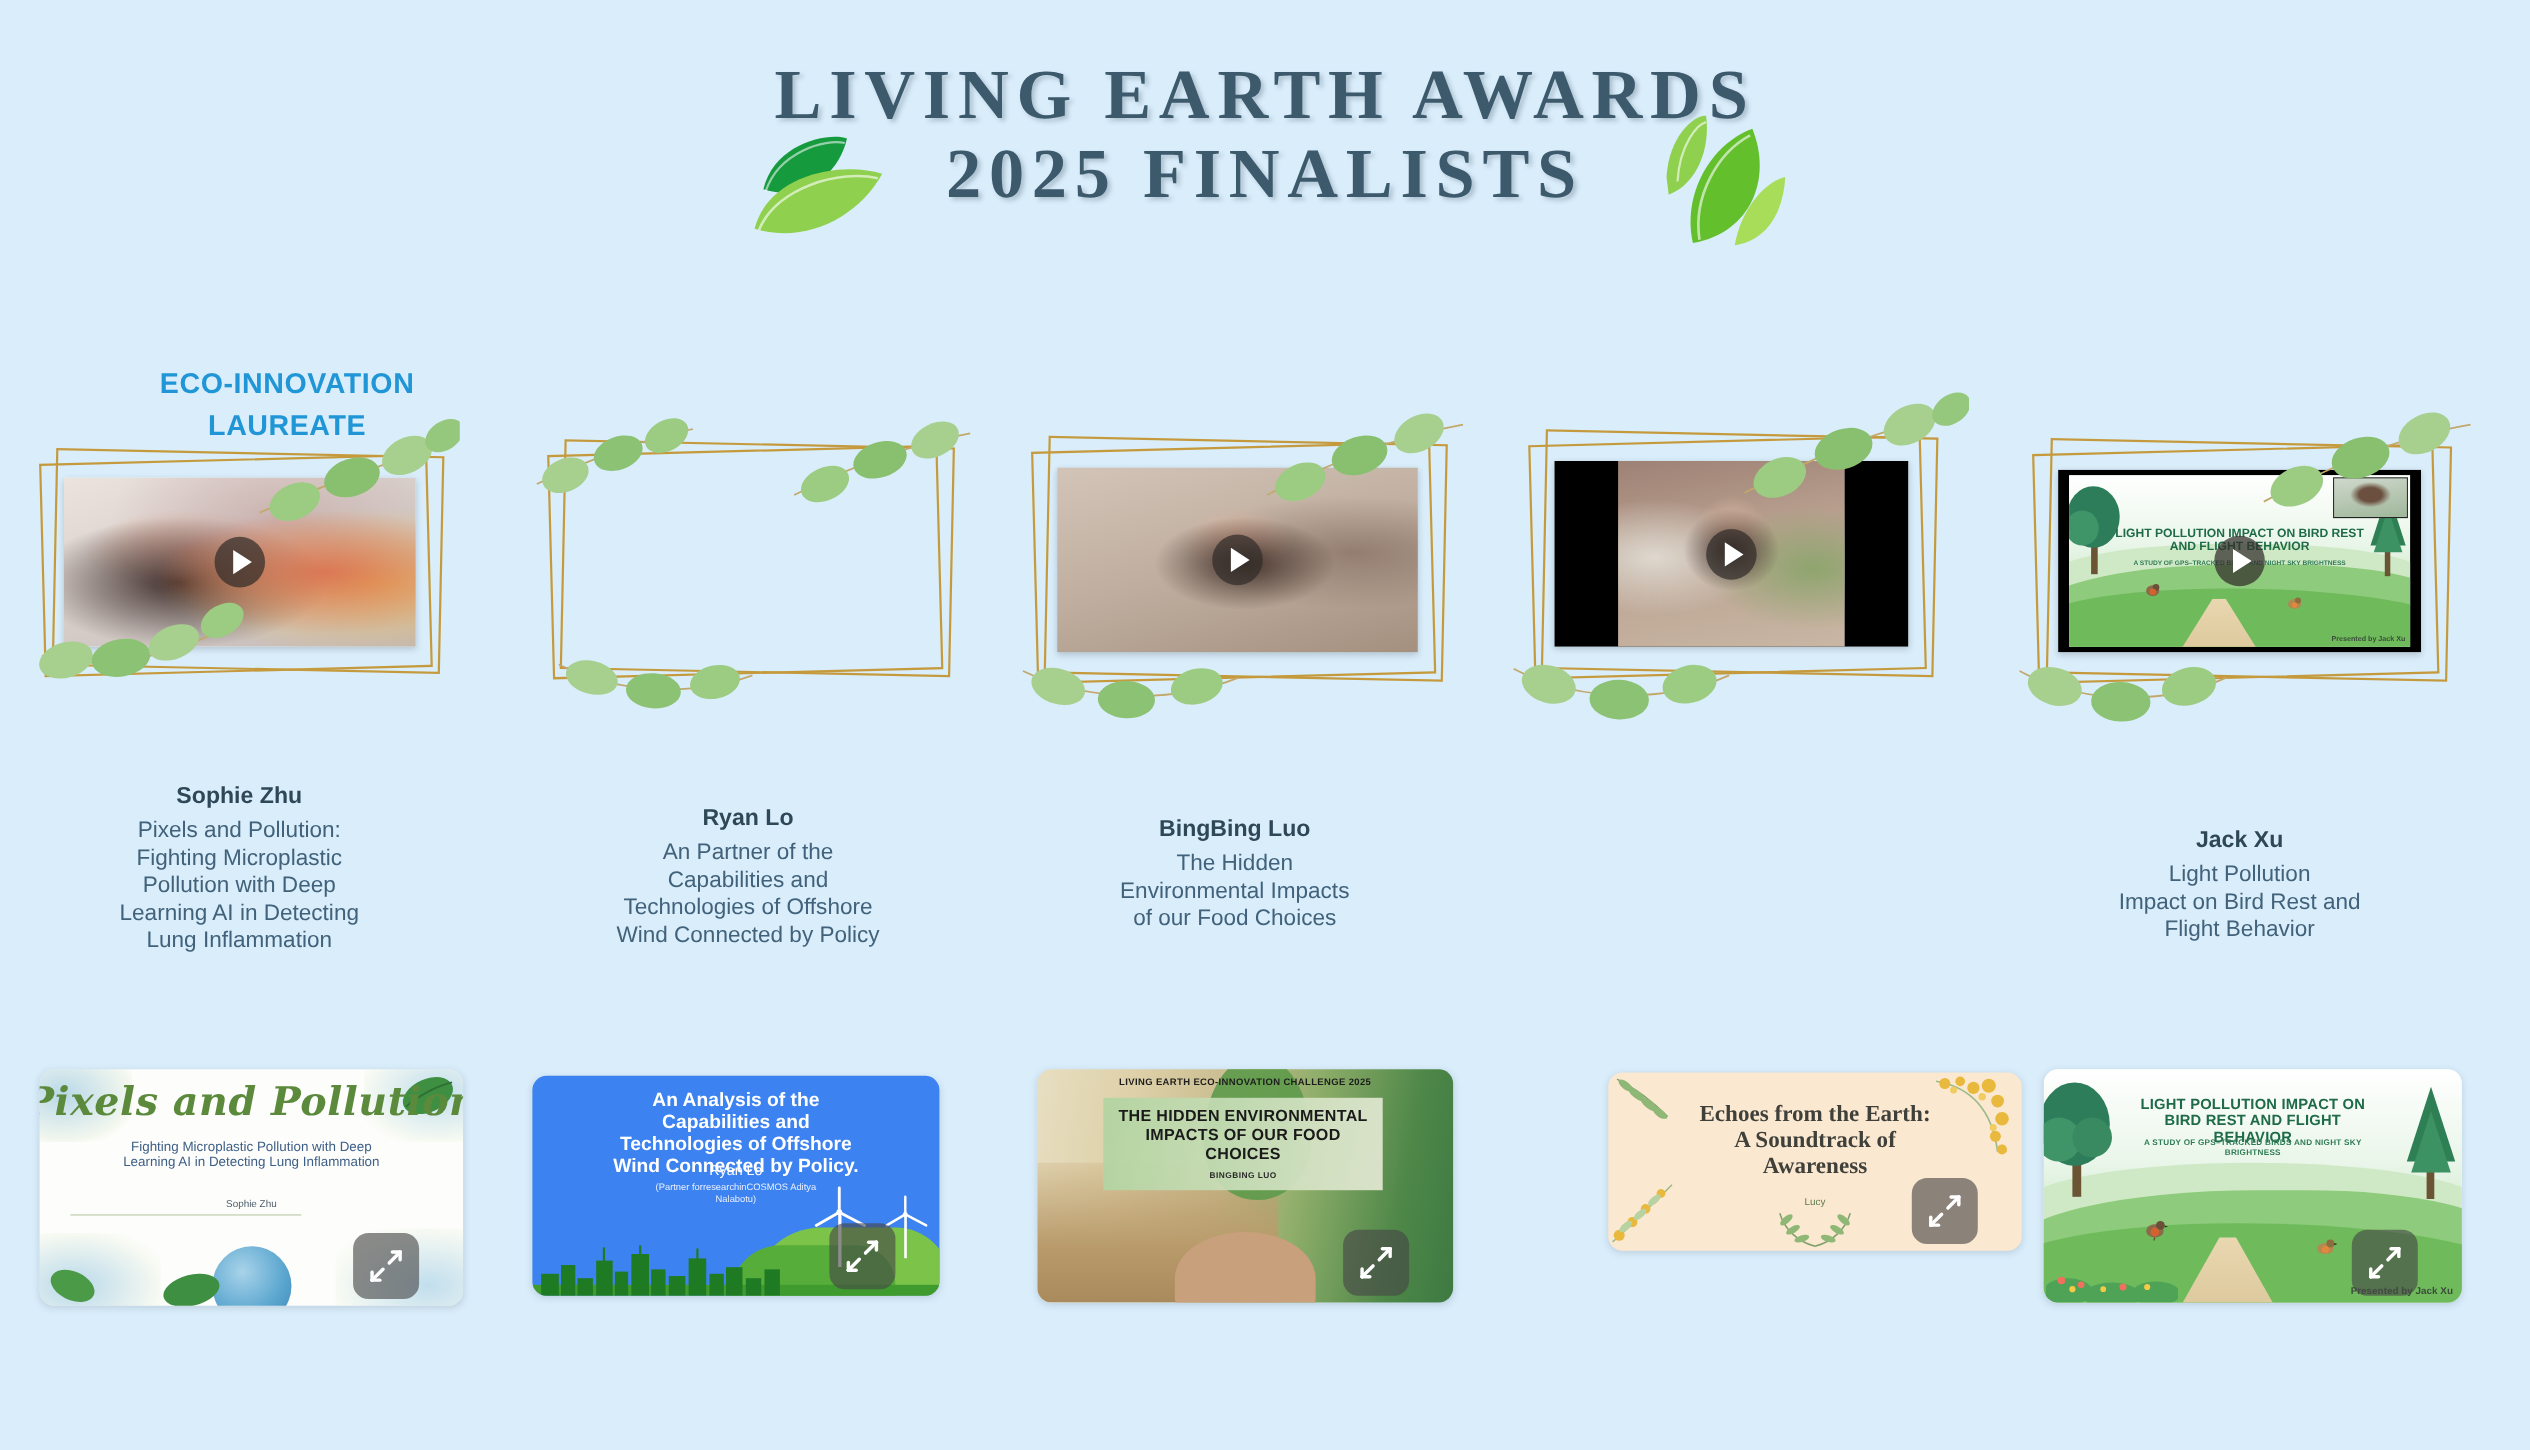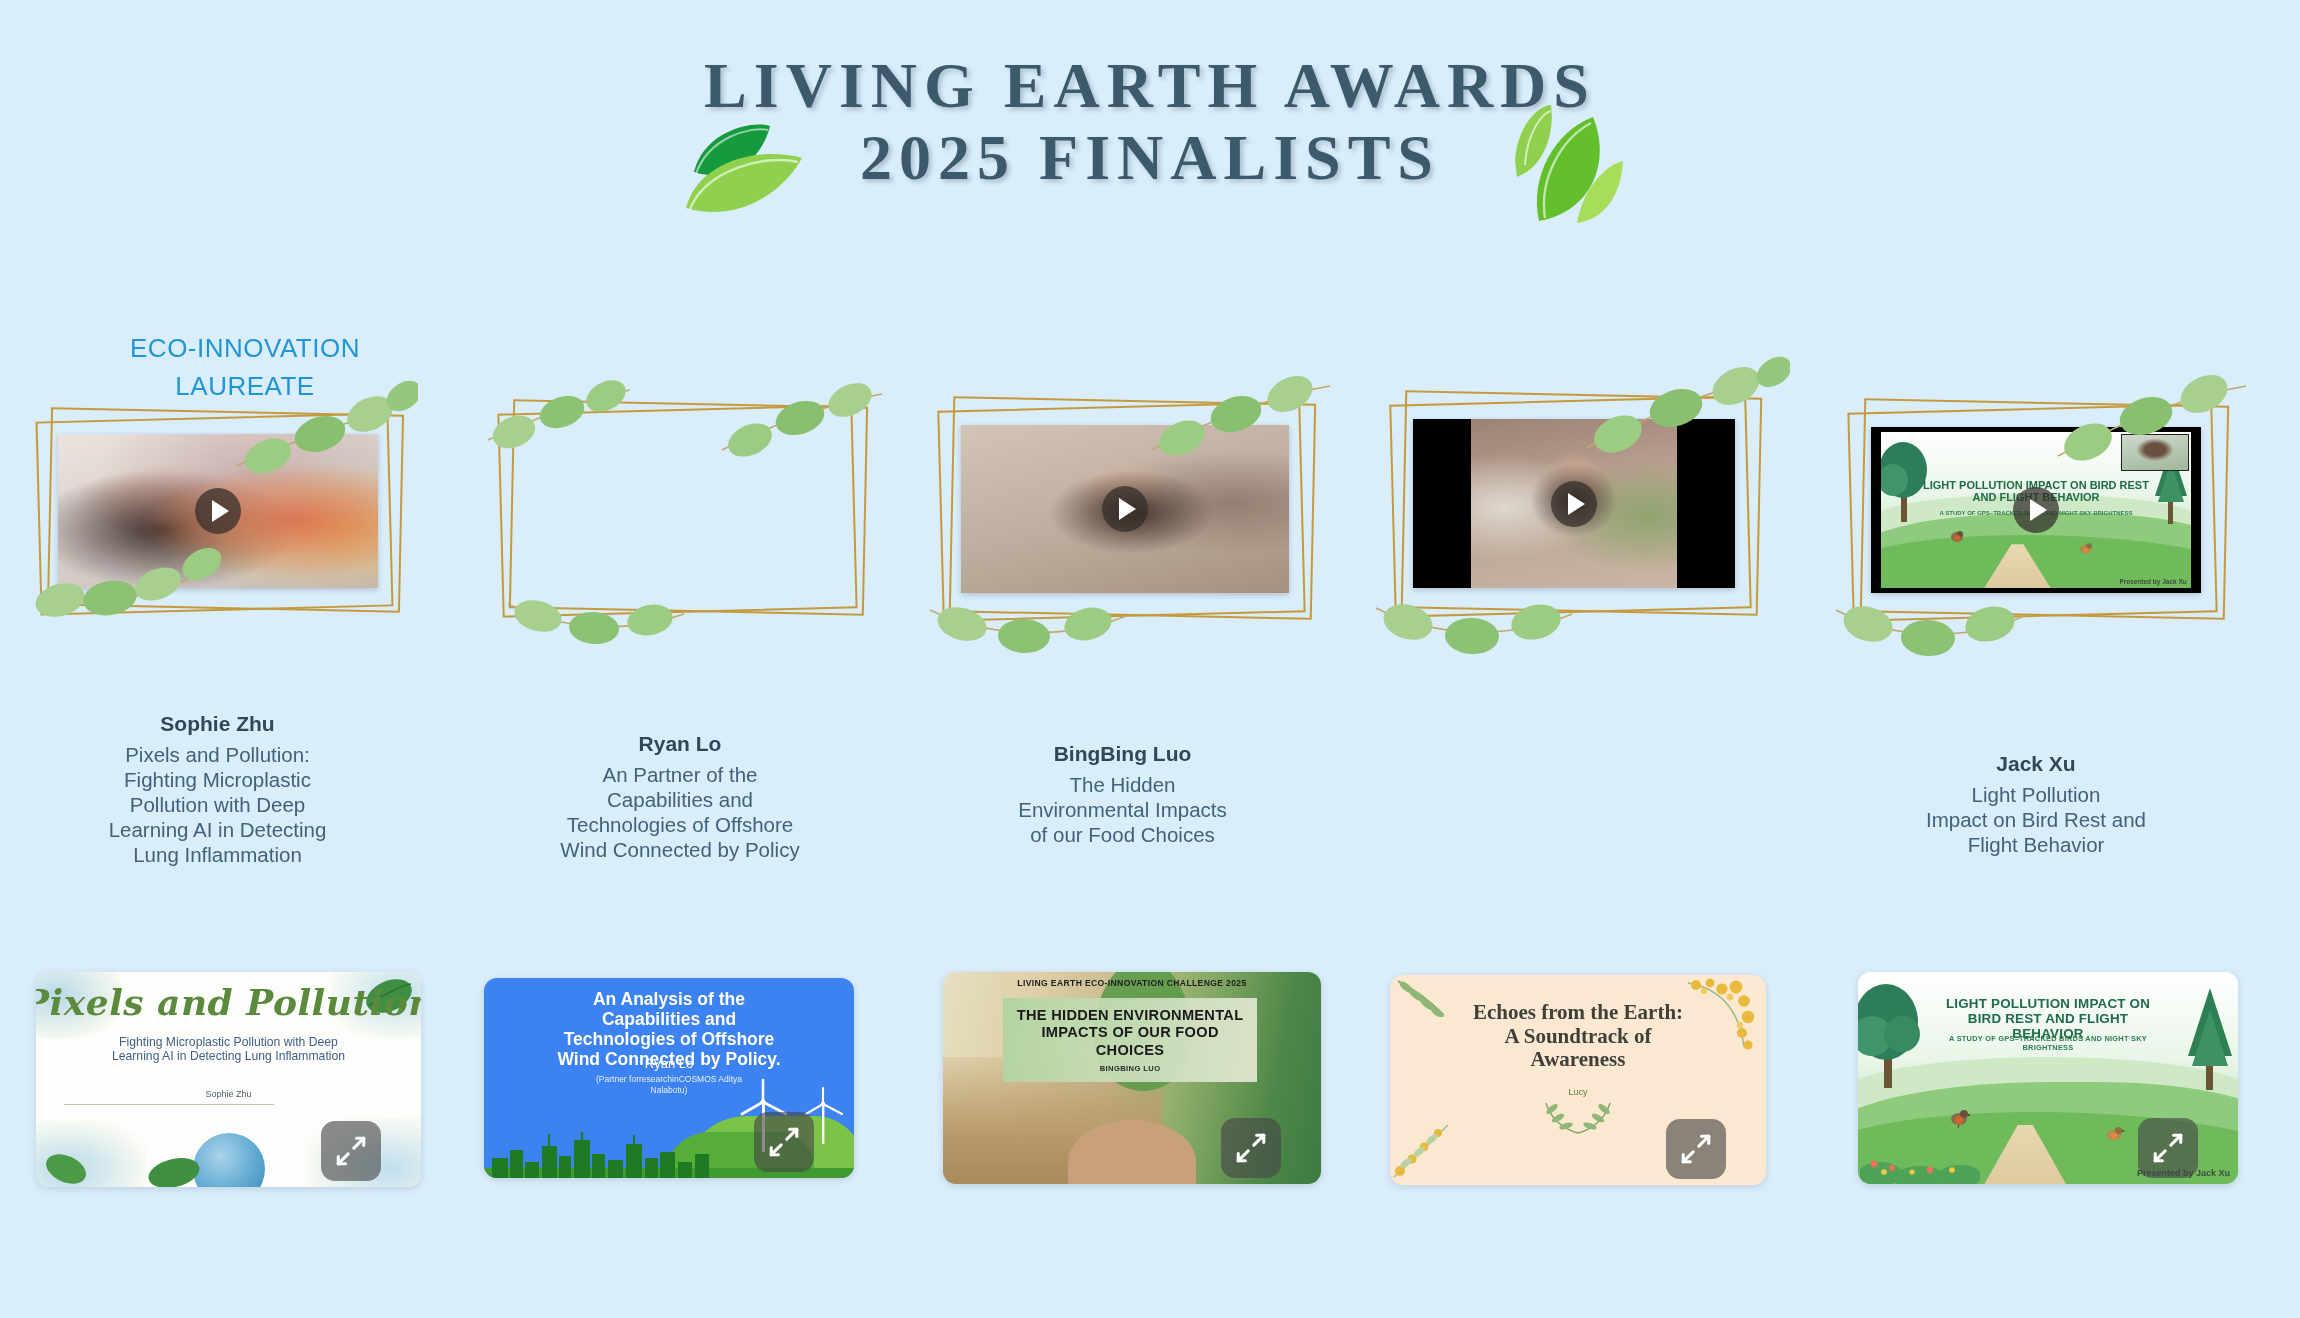--- a/index.html
+++ b/index.html
@@ -28,25 +28,25 @@
   }
   .title-line-1 { font-size: 64px; text-align: center; }
   .title-line-2 { font-size: 64px; }
 
   .leaf-left { position: absolute; left: -20px; top: 62px; width: 150px; height: 110px; pointer-events: none; }
   .leaf-right { position: absolute; right: -30px; top: 55px; width: 145px; height: 120px; pointer-events: none; }
 
   
   .laureate {
     position: absolute;
-    left: 60px; top: 330px;
+    left: 76px; top: 330px;
     width: 370px;
     text-align: center;
     color: #2196d6;
-    font-weight: 400;
+    font-weight: 700;
     font-size: 26px;
     letter-spacing: 0.5px;
     line-height: 1.45;
   }
 
   
   .card {
     position: absolute;
   }
   .frame-wrap { position: relative; width: 100%; height: 100%; }
@@ -659,21 +659,21 @@
             <path d="M21 3 L21 8"></path>
             <path d="M21 3 L16 3"></path>
           <path d="M10 14 L3 21"></path>
             <path d="M3 21 L3 16"></path>
             <path d="M3 21 L8 21"></path>
         </svg>
       </div>
     </div>
   </div>
 
-  <div class="poster p4" style="left:1390px; top:975px; width:376px; height:210px;">
+  <div class="poster p4" style="left:1462px; top:975px; width:376px; height:162px;">
     <div class="poster-inner">
       <svg class="p4-leaf-tl" viewBox="0 0 52 40">
         <path d="M2 4 C18 12, 34 24, 48 38" stroke="#7fa06a" stroke-width="1.4" fill="none"></path>
         <g fill="#8fb877">
           <ellipse cx="10" cy="10" rx="8" ry="3.4" transform="rotate(38 10 10)"></ellipse>
           <ellipse cx="20" cy="18" rx="9" ry="3.6" transform="rotate(38 20 18)"></ellipse>
           <ellipse cx="31" cy="27" rx="9" ry="3.6" transform="rotate(38 31 27)"></ellipse>
           <ellipse cx="41" cy="35" rx="8" ry="3.4" transform="rotate(38 41 35)"></ellipse>
         </g>
       </svg>

